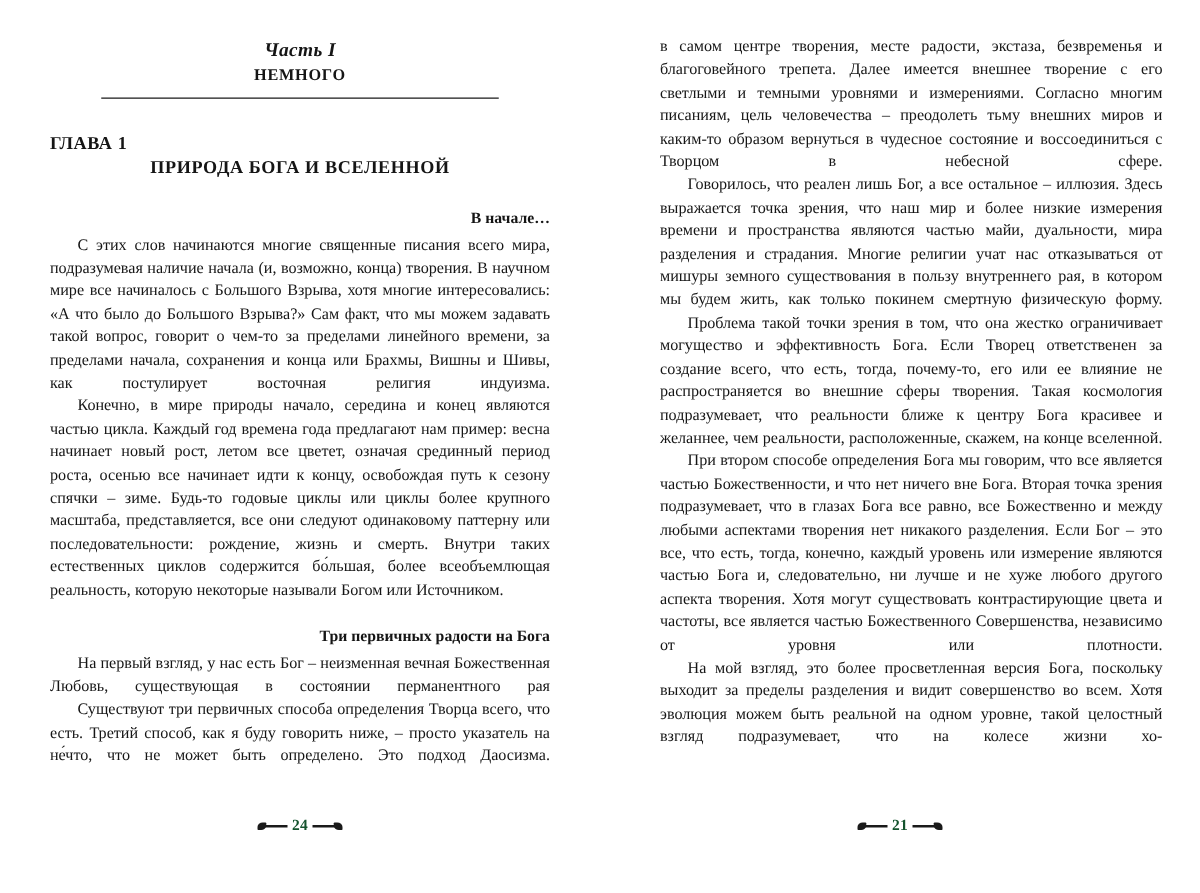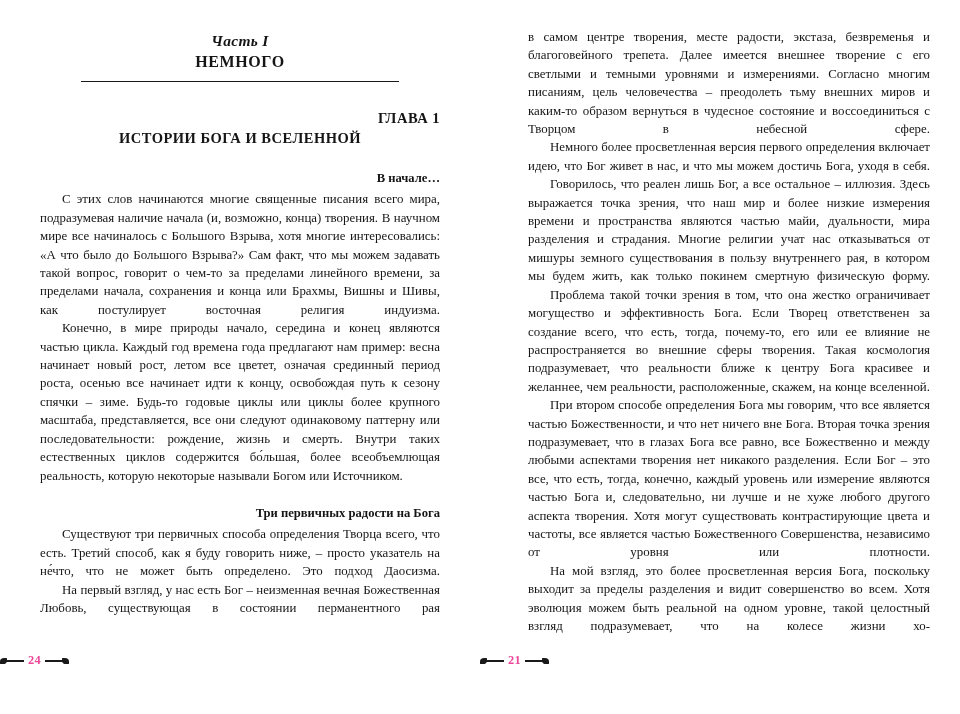--- a/index.html
+++ b/index.html
@@ -50,40 +50,40 @@
     font-weight: bold;
     font-style: italic;
     font-size: 15.5px;
     text-align: center;
     letter-spacing: 0.3px;
     margin: 4px 0 1px 0;
     line-height: 1.22;
   }
   .part-title {
     font-weight: bold;
-    font-size: 16px;
+    font-size: 13px;
     text-align: center;
     letter-spacing: 0.6px;
     line-height: 1.28;
     margin: 0;
   }
   .part-title .ln { display: block; }
 
   .rule {
     width: 318px;
     height: 0;
     margin: 9px auto 0 auto;
     border: 0;
     border-top: 1.6px solid #1a1a1a;
   }
 
   .chapter-label {
     font-weight: bold;
     font-size: 14.5px;
-    text-align: right;
+    text-align: left;
     letter-spacing: 0.5px;
     margin: 27px 0 0 0;
     line-height: 1.3;
   }
   .chapter-title {
     font-weight: bold;
     font-size: 14.5px;
     text-align: center;
     letter-spacing: 0.5px;
     margin: 1px 0 0 0;
@@ -114,24 +114,24 @@
     text-indent: 0;
   }
   p.body.last-justified {
     text-align-last: justify;
   }
 
   
   .folio {
     position: absolute;
     width: 100%;
-    text-align: left;
+    text-align: center;
     font-size: 12.4px;
     font-weight: bold;
-    color: #ec4899;
+    color: #14532d;
     bottom: 42px;
     left: 0;
   }
   .folio .orn {
     display: inline-block;
     vertical-align: middle;
     width: 26px;
     height: 7px;
     position: relative;
   }
@@ -173,47 +173,46 @@
       <div class="part-label">Часть I</div>
 
       <div class="part-title">
         <span class="ln">НЕМНОГО</span>
       </div>
 
       <hr class="rule">
 
       <div class="chapter-label">ГЛАВА 1</div>
 
-      <div class="chapter-title">ИСТОРИИ БОГА И ВСЕЛЕННОЙ</div>
+      <div class="chapter-title">ПРИРОДА БОГА И ВСЕЛЕННОЙ</div>
 
       <div class="section-head">В начале…</div>
 
       <p class="body last-justified">С этих слов начинаются многие священные писания всего мира, подразумевая наличие начала (и, возможно, конца) творения. В научном мире все начиналось с Большого Взрыва, хотя многие интересовались: «А что было до Большого Взрыва?» Сам факт, что мы можем задавать такой вопрос, говорит о чем-то за пределами линейного времени, за пределами начала, сохранения и конца или Брахмы, Вишны и Шивы, как постулирует восточная религия индуизма.</p>
 
       <p class="body">Конечно, в мире природы начало, середина и конец являются частью цикла. Каждый год времена года предлагают нам пример: весна начинает новый рост, летом все цветет, означая срединный период роста, осенью все начинает идти к концу, освобождая путь к сезону спячки – зиме. Будь-то годовые циклы или циклы более крупного масштаба, представляется, все они следуют одинаковому паттерну или последовательности: рождение, жизнь и смерть. Внутри таких естественных циклов содержится бо́льшая, более всеобъемлющая реальность, которую некоторые называли Богом или Источником.</p>
 
       <div class="section-head tight">Три первичных радости на Бога</div>
 
+      <p class="body last-justified">На первый взгляд, у нас есть Бог – неизменная вечная Божественная Любовь, существующая в состоянии перманентного рая</p>
+
       <p class="body last-justified">Существуют три первичных способа определения Творца всего, что есть. Третий способ, как я буду говорить ниже, – просто указатель на не́что, что не может быть определено. Это подход Даосизма.</p>
-
-      <p class="body last-justified">На первый взгляд, у нас есть Бог – неизменная вечная Божественная Любовь, существующая в состоянии перманентного рая</p>
 
     </div>
 
     <div class="folio">
       <span class="orn left"></span><span class="num">24</span><span class="orn right"></span>
     </div>
   </div>
 
   <div class="page page-right">
     <div class="content">
 
       <p class="body cont last-justified">в самом центре творения, месте радости, экстаза, безвременья и благоговейного трепета. Далее имеется внешнее творение с его светлыми и темными уровнями и измерениями. Согласно многим писаниям, цель человечества – преодолеть тьму внешних миров и каким-то образом вернуться в чудесное состояние и воссоединиться с Творцом в небесной сфере.</p>
 
-      <p class="body last-justified">Немного более просветленная версия первого определения включает идею, что Бог живет в нас, и что мы можем достичь Бога, уходя в себя.</p>
 
       <p class="body last-justified">Говорилось, что реален лишь Бог, а все остальное – иллюзия. Здесь выражается точка зрения, что наш мир и более низкие измерения времени и пространства являются частью майи, дуальности, мира разделения и страдания. Многие религии учат нас отказываться от мишуры земного существования в пользу внутреннего рая, в котором мы будем жить, как только покинем смертную физическую форму.</p>
 
       <p class="body last-justified">Проблема такой точки зрения в том, что она жестко ограничивает могущество и эффективность Бога. Если Творец ответственен за создание всего, что есть, тогда, почему-то, его или ее влияние не распространяется во внешние сферы творения.  Такая космология подразумевает, что реальности ближе к центру Бога красивее и желаннее, чем реальности, расположенные, скажем, на конце вселенной.</p>
 
       <p class="body last-justified">При втором способе определения Бога мы говорим, что все является частью Божественности, и что нет ничего вне Бога. Вторая точка зрения подразумевает, что в глазах Бога все равно, все Божественно и между любыми аспектами творения нет никакого разделения. Если Бог – это все, что есть, тогда, конечно, каждый уровень или измерение являются частью Бога и, следовательно, ни лучше и не хуже любого другого аспекта творения. Хотя могут существовать контрастирующие цвета и частоты, все является частью Божественного Совершенства, независимо от уровня или плотности.</p>
 
       <p class="body last-justified">На мой взгляд, это более просветленная версия Бога, поскольку выходит за пределы разделения и видит совершенство во всем. Хотя эволюция можем быть реальной на одном уровне, такой целостный взгляд подразумевает, что на колесе жизни хо-</p>
 
     </div>

